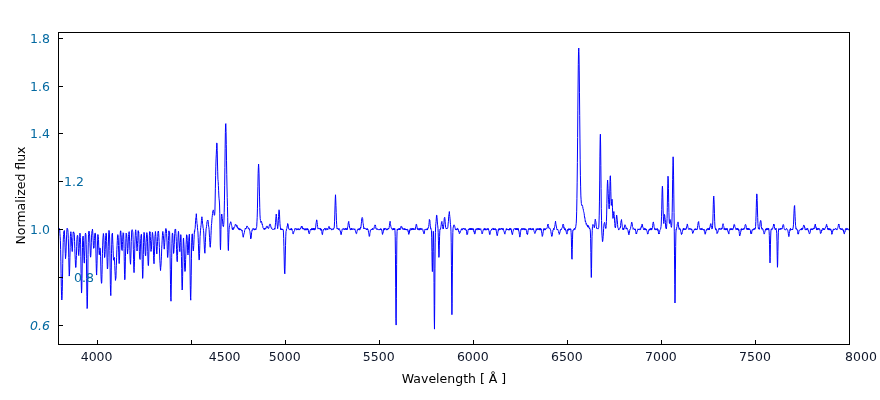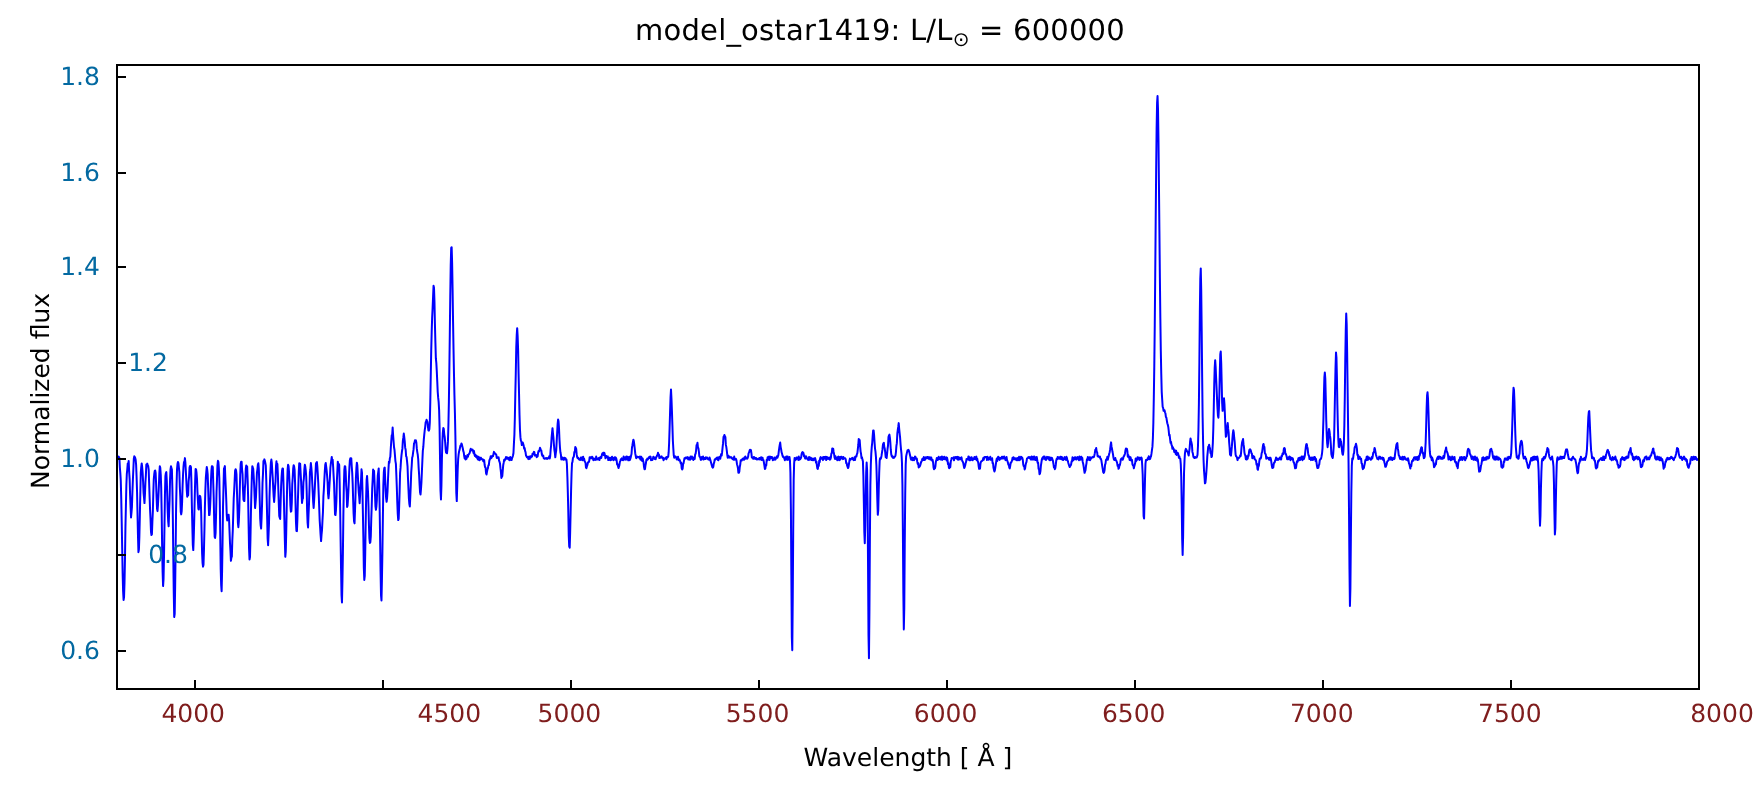--- a/index.html
+++ b/index.html
@@ -54,21 +54,21 @@
   }
   .tick-mark {
     position: absolute;
     background: #000000;
   }
   .xtick-mark { width: 1px; height: 4px; }
   .ytick-mark { width: 4px; height: 1px; }
   .xtick-label {
     position: absolute;
     font-size: 12.5px;
-    color: #7f1d1d;
+    color: #0f172a;
     text-align: center;
     transform: translateX(-50%);
     white-space: nowrap;
   }
   .ytick-label {
     position: absolute;
     font-size: 12.5px;
     color: #0369a1;
     text-align: right;
     transform: translateY(-50%);
@@ -93,23 +93,20 @@
     color: #000000;
     transform: rotate(-90deg);
     transform-origin: center center;
   }
 </style>
 </head>
 <body>
 
 <div id="figure">
 
-  <div id="chart-title">
-    <span>model_ostar1419: L/L</span><span class="sub">⊙</span><span> = 600000</span>
-  </div>
 
   <div id="plot-area">
     <svg id="spectrum-svg" viewBox="0 0 790 311" preserveAspectRatio="none">
       <polyline id="spectrum-path" fill="none" stroke="#0000ff" stroke-width="1" stroke-linejoin="round" stroke-linecap="round" points="0.00,195.55 0.23,195.30 0.46,195.49 0.70,196.10 0.93,200.73 1.16,203.56 1.39,207.32 1.63,216.60 1.86,228.23 2.09,240.78 2.32,253.57 2.56,262.72 2.79,267.00 3.02,265.58 3.25,258.44 3.49,246.50 3.72,230.36 3.95,220.14 4.18,209.70 4.41,203.89 4.65,201.54 4.88,198.72 5.11,199.29 5.34,197.46 5.58,202.97 5.81,206.42 6.04,214.21 6.27,220.12 6.51,225.70 6.74,223.36 6.97,220.40 7.20,213.09 7.44,207.00 7.67,201.77 7.90,196.49 8.13,195.17 8.36,195.48 8.60,195.94 8.83,196.92 9.06,199.42 9.29,205.25 9.53,213.02 9.76,224.40 9.99,234.91 10.22,243.07 10.46,241.69 10.69,235.08 10.92,224.81 11.15,214.33 11.39,203.45 11.62,200.59 11.85,198.72 12.08,200.50 12.31,203.24 12.55,207.89 12.78,213.40 13.01,215.85 13.24,218.56 13.48,214.06 13.71,208.20 13.94,204.58 14.17,199.25 14.41,199.87 14.64,198.81 14.87,199.65 15.10,200.04 15.34,201.82 15.57,208.62 15.80,215.30 16.03,221.77 16.26,226.39 16.50,232.90 16.73,234.50 16.96,234.09 17.19,227.82 17.43,222.58 17.66,213.54 17.89,206.50 18.12,204.12 18.36,202.51 18.59,202.28 18.82,203.45 19.05,208.78 19.29,215.69 19.52,221.45 19.75,222.57 19.98,219.53 20.21,215.15 20.45,209.72 20.68,203.53 20.91,200.10 21.14,200.87 21.38,204.45 21.61,211.19 21.84,223.66 22.07,240.60 22.31,252.97 22.54,260.04 22.77,256.56 23.00,245.37 23.24,230.14 23.47,214.47 23.70,205.06 23.93,203.55 24.16,203.03 24.40,207.37 24.63,214.90 24.86,222.91 25.09,227.66 25.33,230.14 25.56,223.29 25.79,217.14 26.02,206.96 26.26,201.67 26.49,200.14 26.72,200.95 26.95,201.77 27.19,211.25 27.42,225.67 27.65,245.34 27.88,263.37 28.11,275.55 28.35,273.87 28.58,259.96 28.81,242.74 29.04,221.55 29.28,209.68 29.51,201.65 29.74,198.99 29.97,198.04 30.21,198.46 30.44,200.82 30.67,203.07 30.90,210.23 31.14,215.09 31.37,222.89 31.60,224.19 31.83,222.73 32.06,217.86 32.30,209.75 32.53,204.12 32.76,200.28 32.99,198.05 33.23,198.04 33.46,196.06 33.69,198.27 33.92,202.51 34.16,207.40 34.39,212.35 34.62,215.37 34.85,214.34 35.09,214.59 35.32,207.55 35.55,205.27 35.78,200.80 36.01,200.03 36.25,200.05 36.48,200.62 36.71,208.01 36.94,220.09 37.18,230.46 37.41,239.46 37.64,242.06 37.87,235.88 38.11,227.16 38.34,216.97 38.57,207.88 38.80,201.47 39.04,201.71 39.27,203.49 39.50,206.58 39.73,212.92 39.96,217.51 40.20,221.53 40.43,221.76 40.66,217.81 40.89,214.86 41.13,215.24 41.36,217.12 41.59,223.36 41.82,233.90 42.06,243.86 42.29,248.56 42.52,250.32 42.75,249.35 42.99,241.58 43.22,231.85 43.45,220.65 43.68,212.15 43.91,205.96 44.15,202.87 44.38,200.51 44.61,201.89 44.84,204.18 45.08,211.15 45.31,218.50 45.54,224.55 45.77,224.40 46.01,221.32 46.24,216.34 46.47,207.56 46.70,202.59 46.94,200.11 47.17,200.08 47.40,200.60 47.63,208.61 47.86,215.94 48.10,228.09 48.33,235.40 48.56,236.00 48.79,233.58 49.03,224.43 49.26,213.22 49.49,206.94 49.72,199.74 49.96,197.39 50.19,197.93 50.42,201.03 50.65,206.02 50.89,217.52 51.12,234.20 51.35,251.48 51.58,259.42 51.81,262.61 52.05,252.24 52.28,237.89 52.51,220.35 52.74,211.15 52.98,201.29 53.21,200.93 53.44,200.05 53.67,206.00 53.91,211.31 54.14,217.28 54.37,224.50 54.60,227.22 54.84,226.49 55.07,224.95 55.30,224.35 55.53,226.78 55.76,232.42 56.00,238.56 56.23,242.53 56.46,247.42 56.69,245.81 56.93,245.27 57.16,237.26 57.39,232.21 57.62,224.34 57.86,216.26 58.09,212.28 58.32,207.35 58.55,202.26 58.79,201.62 59.02,202.11 59.25,204.24 59.48,212.57 59.71,219.91 59.95,228.48 60.18,230.58 60.41,227.69 60.64,221.99 60.88,212.35 61.11,204.11 61.34,199.03 61.57,197.85 61.81,197.88 62.04,201.88 62.27,204.07 62.50,211.88 62.74,216.80 62.97,217.38 63.20,217.50 63.43,211.21 63.66,208.49 63.90,201.32 64.13,199.73 64.36,200.07 64.59,200.34 64.83,206.84 65.06,215.51 65.29,228.82 65.52,241.29 65.76,246.74 65.99,245.57 66.22,236.86 66.45,223.82 66.69,213.90 66.92,205.29 67.15,200.11 67.38,200.73 67.61,201.42 67.85,205.20 68.08,209.73 68.31,215.43 68.54,221.04 68.78,218.40 69.01,215.38 69.24,208.98 69.47,203.38 69.71,201.65 69.94,199.30 70.17,198.64 70.40,201.25 70.64,208.10 70.87,217.47 71.10,226.33 71.33,229.73 71.56,231.25 71.80,225.71 72.03,219.04 72.26,208.47 72.49,204.05 72.73,197.55 72.96,197.53 73.19,196.68 73.42,197.37 73.66,198.53 73.89,199.70 74.12,206.64 74.35,216.29 74.59,226.33 74.82,236.37 75.05,239.63 75.28,234.34 75.51,228.35 75.75,215.80 75.98,208.18 76.21,202.83 76.44,198.27 76.68,196.80 76.91,198.50 77.14,202.60 77.37,206.01 77.61,211.10 77.84,215.32 78.07,218.00 78.30,214.73 78.54,210.29 78.77,207.63 79.00,200.04 79.23,197.61 79.46,200.03 79.70,198.98 79.93,204.15 80.16,211.54 80.39,218.65 80.63,225.02 80.86,225.86 81.09,226.47 81.32,218.05 81.56,210.16 81.79,205.48 82.02,202.36 82.25,201.24 82.49,201.34 82.72,207.91 82.95,216.89 83.18,226.49 83.41,236.79 83.65,245.40 83.88,242.85 84.11,233.52 84.34,221.55 84.58,209.28 84.81,201.71 85.04,199.37 85.27,200.07 85.51,202.90 85.74,207.93 85.97,213.43 86.20,219.83 86.44,222.83 86.67,222.57 86.90,218.34 87.13,209.28 87.36,205.83 87.60,201.17 87.83,199.61 88.06,200.22 88.29,201.77 88.53,208.14 88.76,218.68 88.99,228.27 89.22,232.49 89.46,232.58 89.69,227.03 89.92,218.04 90.15,210.88 90.39,202.81 90.62,198.62 90.85,199.66 91.08,198.88 91.31,203.39 91.55,207.64 91.78,213.93 92.01,218.44 92.24,216.52 92.48,216.19 92.71,208.22 92.94,206.28 93.17,201.84 93.41,199.38 93.64,200.29 93.87,202.18 94.10,205.14 94.34,212.32 94.57,222.55 94.80,228.48 95.03,230.75 95.26,224.52 95.50,218.92 95.73,211.93 95.96,203.23 96.19,201.63 96.43,198.51 96.66,200.66 96.89,203.49 97.12,208.31 97.36,213.17 97.59,218.08 97.82,220.94 98.05,217.46 98.29,213.35 98.52,208.42 98.75,203.71 98.98,198.73 99.21,198.33 99.45,198.02 99.68,200.48 99.91,204.28 100.14,208.68 100.38,214.48 100.61,220.91 100.84,227.20 101.07,230.70 101.31,234.65 101.54,237.55 101.77,234.32 102.00,232.07 102.24,227.21 102.47,223.17 102.70,215.24 102.93,211.84 103.16,207.16 103.40,202.69 103.63,199.32 103.86,198.46 104.09,200.34 104.33,202.25 104.56,205.01 104.79,208.00 105.02,213.88 105.26,216.15 105.49,213.75 105.72,209.79 105.95,205.88 106.19,200.76 106.42,198.85 106.65,197.15 106.88,195.48 107.11,197.88 107.35,196.86 107.58,200.58 107.81,204.95 108.04,209.07 108.28,216.51 108.51,224.20 108.74,224.53 108.97,222.15 109.21,217.12 109.44,207.48 109.67,202.59 109.90,197.83 110.14,199.43 110.37,198.91 110.60,199.45 110.83,208.44 111.06,220.31 111.30,236.77 111.53,251.59 111.76,264.56 111.99,268.21 112.23,257.13 112.46,243.02 112.69,224.23 112.92,210.43 113.16,202.08 113.39,200.09 113.62,200.18 113.85,202.83 114.09,209.80 114.32,212.91 114.55,220.46 114.78,219.78 115.01,216.22 115.25,211.57 115.48,205.95 115.71,200.66 115.94,197.06 116.18,196.10 116.41,196.33 116.64,196.14 116.87,200.25 117.11,203.51 117.34,208.68 117.57,216.77 117.80,223.68 118.04,227.76 118.27,228.69 118.50,222.43 118.73,215.45 118.96,205.93 119.20,201.09 119.43,198.34 119.66,199.60 119.89,204.20 120.13,209.02 120.36,213.02 120.59,215.31 120.82,218.65 121.06,214.24 121.29,209.53 121.52,207.14 121.75,201.65 121.99,203.32 122.22,212.08 122.45,223.57 122.68,235.44 122.91,250.87 123.15,257.00 123.38,254.95 123.61,243.69 123.84,228.90 124.08,215.43 124.31,206.89 124.54,204.97 124.77,208.80 125.01,213.06 125.24,219.97 125.47,229.69 125.70,236.18 125.94,238.49 126.17,238.12 126.40,235.11 126.63,226.60 126.86,220.08 127.10,211.24 127.33,206.88 127.56,201.75 127.79,202.56 128.03,202.44 128.26,207.54 128.49,214.11 128.72,220.21 128.96,221.90 129.19,220.47 129.42,217.25 129.65,210.00 129.89,204.86 130.12,203.10 130.35,201.20 130.58,208.85 130.81,220.12 131.05,235.96 131.28,252.62 131.51,264.66 131.74,267.19 131.98,256.28 132.21,242.69 132.44,225.83 132.67,209.80 132.91,203.23 133.14,201.00 133.37,200.84 133.60,206.99 133.84,212.34 134.07,216.09 134.30,217.93 134.53,216.18 134.76,212.67 135.00,206.73 135.23,201.69 135.46,197.84 135.69,198.45 135.93,196.15 136.16,195.41 136.39,191.21 136.62,187.83 136.86,184.61 137.09,184.56 137.32,180.72 137.55,184.53 137.79,187.63 138.02,190.61 138.25,191.96 138.48,194.71 138.71,197.56 138.95,198.94 139.18,204.66 139.41,210.71 139.64,218.13 139.88,223.97 140.11,227.05 140.34,226.42 140.57,220.44 140.81,212.59 141.04,203.60 141.27,200.94 141.50,197.29 141.74,194.67 141.97,192.76 142.20,191.33 142.43,187.45 142.66,185.84 142.90,183.77 143.13,185.57 143.36,187.67 143.59,190.83 143.83,191.88 144.06,195.13 144.29,195.51 144.52,197.53 144.76,200.02 144.99,206.08 145.22,211.18 145.45,216.20 145.69,219.09 145.92,220.25 146.15,215.25 146.38,209.68 146.61,203.22 146.85,199.94 147.08,195.89 147.31,195.15 147.54,193.33 147.78,191.70 148.01,188.76 148.24,188.32 148.47,187.17 148.71,187.53 148.94,187.20 149.17,188.26 149.40,191.21 149.64,193.05 149.87,194.35 150.10,196.50 150.33,200.96 150.56,204.47 150.80,209.36 151.03,213.17 151.26,214.28 151.49,211.60 151.73,207.91 151.96,202.47 152.19,197.24 152.42,192.29 152.66,190.48 152.89,186.94 153.12,184.46 153.35,182.24 153.59,180.53 153.82,178.12 154.05,177.78 154.28,176.90 154.51,177.60 154.75,178.03 154.98,180.43 155.21,182.19 155.44,182.30 155.68,181.64 155.91,178.27 156.14,168.02 156.37,155.23 156.61,142.40 156.84,133.16 157.07,125.92 157.30,121.17 157.54,115.34 157.77,109.92 158.00,110.83 158.23,117.64 158.46,129.03 158.70,138.24 158.93,146.22 159.16,148.43 159.39,152.54 159.63,157.77 159.86,162.98 160.09,165.82 160.32,167.96 160.56,172.01 160.79,180.81 161.02,196.93 161.25,212.23 161.49,216.69 161.72,209.64 161.95,196.57 162.18,188.02 162.41,183.39 162.65,181.03 162.88,181.41 163.11,184.02 163.34,185.43 163.58,188.05 163.81,191.52 164.04,193.33 164.27,193.44 164.51,193.63 164.74,191.32 164.97,187.70 165.20,179.73 165.44,167.84 165.67,152.18 165.90,134.37 166.13,115.34 166.36,99.58 166.60,90.90 166.83,90.60 167.06,98.44 167.29,111.37 167.53,127.81 167.76,141.65 167.99,153.98 168.22,164.65 168.46,173.53 168.69,184.73 168.92,199.31 169.15,213.51 169.39,217.56 169.62,209.76 169.85,201.82 170.08,196.58 170.31,194.18 170.55,192.65 170.78,191.97 171.01,190.75 171.24,189.74 171.48,189.87 171.71,188.73 171.94,189.24 172.17,190.21 172.41,191.26 172.64,192.55 172.87,193.21 173.10,195.00 173.34,196.26 173.57,194.97 173.80,196.71 174.03,195.79 174.26,196.44 174.50,195.26 174.73,194.56 174.96,195.39 175.19,194.37 175.43,194.04 175.66,193.87 175.89,193.29 176.12,192.17 176.36,191.38 176.59,191.93 176.82,191.76 177.05,192.28 177.29,191.83 177.52,192.39 177.75,193.56 177.98,192.46 178.21,194.08 178.45,195.04 178.68,194.38 178.91,195.35 179.14,195.59 179.38,194.91 179.61,196.01 179.84,196.50 180.07,196.80 180.31,195.42 180.54,196.58 180.77,197.11 181.00,195.92 181.24,196.70 181.47,195.86 181.70,196.62 181.93,196.57 182.16,196.70 182.40,196.68 182.63,197.57 182.86,197.78 183.09,197.06 183.33,199.54 183.56,200.60 183.79,200.79 184.02,203.59 184.26,204.26 184.49,202.90 184.72,201.74 184.95,201.20 185.19,199.64 185.42,199.51 185.65,197.45 185.88,196.68 186.11,196.34 186.35,195.10 186.58,196.09 186.81,195.82 187.04,194.99 187.28,195.17 187.51,195.09 187.74,194.01 187.97,192.93 188.21,193.82 188.44,193.58 188.67,193.88 188.90,194.05 189.14,194.37 189.37,195.95 189.60,195.99 189.83,195.71 190.06,195.69 190.30,195.67 190.53,197.37 190.76,197.83 190.99,198.71 191.23,201.08 191.46,202.91 191.69,205.99 191.92,205.45 192.16,204.98 192.39,202.07 192.62,199.47 192.85,198.32 193.09,196.87 193.32,197.30 193.55,196.56 193.78,196.41 194.01,195.47 194.25,196.40 194.48,195.75 194.71,195.70 194.94,195.88 195.18,196.62 195.41,196.01 195.64,197.03 195.87,197.09 196.11,195.47 196.34,196.27 196.57,196.54 196.80,197.01 197.04,195.96 197.27,195.53 197.50,194.72 197.73,193.51 197.96,188.83 198.20,184.31 198.43,175.86 198.66,164.04 198.89,153.79 199.13,140.71 199.36,134.49 199.59,131.08 199.82,134.99 200.06,142.01 200.29,153.98 200.52,163.88 200.75,174.42 200.99,181.92 201.22,185.59 201.45,187.46 201.68,187.71 201.91,189.54 202.15,188.57 202.38,188.28 202.61,189.02 202.84,189.78 203.08,191.27 203.31,190.97 203.54,192.41 203.77,193.09 204.01,194.79 204.24,195.11 204.47,195.64 204.70,195.72 204.94,195.40 205.17,196.56 205.40,195.41 205.63,196.19 205.86,196.51 206.10,195.14 206.33,195.83 206.56,195.53 206.79,194.99 207.03,195.29 207.26,193.89 207.49,194.12 207.72,193.46 207.96,192.92 208.19,193.14 208.42,194.80 208.65,194.56 208.89,194.46 209.12,194.63 209.35,195.60 209.58,195.29 209.81,195.19 210.05,193.41 210.28,192.50 210.51,192.78 210.74,192.14 210.98,190.91 211.21,191.34 211.44,192.20 211.67,192.26 211.91,194.06 212.14,194.84 212.37,195.06 212.60,194.75 212.84,195.99 213.07,196.25 213.30,196.40 213.53,196.31 213.76,196.19 214.00,195.98 214.23,196.38 214.46,196.17 214.69,196.43 214.93,196.00 215.16,196.09 215.39,196.12 215.62,195.13 215.86,196.28 216.09,195.11 216.32,191.99 216.55,189.78 216.79,185.98 217.02,183.39 217.25,181.09 217.48,183.65 217.71,185.83 217.95,189.08 218.18,191.89 218.41,193.25 218.64,195.65 218.88,193.69 219.11,192.22 219.34,187.67 219.57,183.58 219.81,179.04 220.04,176.79 220.27,177.63 220.50,181.10 220.74,186.80 220.97,190.64 221.20,193.12 221.43,194.19 221.66,196.71 221.90,195.75 222.13,195.86 222.36,195.73 222.59,196.90 222.83,196.24 223.06,196.74 223.29,195.89 223.52,196.76 223.76,196.14 223.99,196.51 224.22,196.83 224.45,199.09 224.69,205.48 224.92,213.37 225.15,223.07 225.38,235.04 225.61,240.20 225.85,240.86 226.08,233.11 226.31,222.95 226.54,212.31 226.78,203.78 227.01,198.56 227.24,197.99 227.47,196.01 227.71,195.69 227.94,195.22 228.17,192.96 228.40,193.03 228.64,190.50 228.87,190.91 229.10,191.41 229.33,194.07 229.56,195.48 229.80,196.11 230.03,195.81 230.26,196.21 230.49,196.72 230.73,196.69 230.96,197.02 231.19,196.88 231.42,195.78 231.66,196.86 231.89,196.36 232.12,195.69 232.35,197.08 232.59,195.42 232.82,196.88 233.05,196.38 233.28,197.48 233.51,197.93 233.75,198.38 233.98,200.73 234.21,201.07 234.44,200.20 234.68,199.62 234.91,198.46 235.14,198.02 235.37,198.07 235.61,197.41 235.84,195.58 236.07,195.57 236.30,195.62 236.54,196.10 236.77,196.17 237.00,195.34 237.23,195.58 237.46,196.19 237.70,197.07 237.93,197.05 238.16,196.30 238.39,196.55 238.63,196.40 238.86,196.95 239.09,195.30 239.32,196.77 239.56,196.81 239.79,196.51 240.02,196.17 240.25,196.07 240.49,196.83 240.72,197.03 240.95,195.79 241.18,195.52 241.41,195.53 241.65,195.94 241.88,194.74 242.11,193.81 242.34,194.04 242.58,193.39 242.81,194.56 243.04,193.34 243.27,193.68 243.51,194.84 243.74,196.12 243.97,195.73 244.20,194.96 244.44,195.55 244.67,195.69 244.90,195.22 245.13,197.03 245.36,196.99 245.60,196.96 245.83,195.83 246.06,196.02 246.29,197.11 246.53,197.05 246.76,195.74 246.99,195.34 247.22,196.65 247.46,196.82 247.69,197.12 247.92,195.82 248.15,196.75 248.39,195.60 248.62,196.84 248.85,195.77 249.08,196.11 249.31,197.08 249.55,199.20 249.78,199.02 250.01,200.18 250.24,201.03 250.48,200.34 250.71,199.47 250.94,197.91 251.17,197.41 251.41,196.59 251.64,196.67 251.87,196.17 252.10,197.03 252.34,196.21 252.57,197.12 252.80,195.26 253.03,196.72 253.26,196.23 253.50,196.77 253.73,195.62 253.96,196.87 254.19,195.23 254.43,196.46 254.66,195.35 254.89,196.66 255.12,197.12 255.36,195.71 255.59,195.34 255.82,197.06 256.05,196.68 256.29,196.00 256.52,194.88 256.75,194.03 256.98,190.87 257.21,189.61 257.45,188.08 257.68,186.83 257.91,187.51 258.14,189.31 258.38,191.49 258.61,193.60 258.84,194.81 259.07,196.09 259.31,195.63 259.54,195.30 259.77,195.58 260.00,195.61 260.24,195.50 260.47,195.61 260.70,195.91 260.93,195.24 261.16,196.70 261.40,196.90 261.63,195.38 261.86,196.30 262.09,197.48 262.33,196.21 262.56,197.31 262.79,198.28 263.02,200.56 263.26,201.62 263.49,201.60 263.72,199.84 263.95,198.66 264.19,196.90 264.42,197.16 264.65,196.27 264.88,196.77 265.11,196.40 265.35,195.96 265.58,195.46 265.81,196.02 266.04,195.29 266.28,195.34 266.51,197.10 266.74,196.93 266.97,196.99 267.21,197.00 267.44,196.31 267.67,195.36 267.90,195.61 268.14,195.82 268.37,196.53 268.60,195.73 268.83,196.61 269.06,195.57 269.30,195.35 269.53,194.67 269.76,194.73 269.99,193.35 270.23,194.26 270.46,194.25 270.69,196.02 270.92,195.87 271.16,195.89 271.39,195.82 271.62,195.20 271.85,195.28 272.09,195.80 272.32,196.17 272.55,195.91 272.78,197.11 273.01,196.57 273.25,196.23 273.48,196.27 273.71,196.00 273.94,195.77 274.18,196.60 274.41,195.46 274.64,195.82 274.87,195.64 275.11,195.29 275.34,193.10 275.57,188.24 275.80,181.12 276.04,172.99 276.27,165.73 276.50,161.77 276.73,166.32 276.96,172.35 277.20,179.68 277.43,187.24 277.66,191.28 277.89,194.70 278.13,195.87 278.36,195.07 278.59,195.37 278.82,195.30 279.06,195.68 279.29,196.56 279.52,196.81 279.75,196.08 279.99,195.36 280.22,196.70 280.45,197.15 280.68,196.74 280.91,197.18 281.15,197.89 281.38,198.77 281.61,198.33 281.84,201.05 282.08,201.76 282.31,201.28 282.54,199.03 282.77,198.69 283.01,197.30 283.24,196.09 283.47,196.06 283.70,195.79 283.94,196.26 284.17,195.95 284.40,195.97 284.63,195.54 284.86,195.93 285.10,196.72 285.33,195.81 285.56,196.05 285.79,196.62 286.03,196.89 286.26,195.22 286.49,195.67 286.72,196.37 286.96,195.23 287.19,196.10 287.42,196.23 287.65,196.98 287.89,195.70 288.12,196.48 288.35,196.48 288.58,194.18 288.81,193.87 289.05,192.18 289.28,189.60 289.51,189.49 289.74,188.41 289.98,190.77 290.21,191.14 290.44,192.76 290.67,195.02 290.91,195.48 291.14,195.77 291.37,196.94 291.60,196.91 291.84,195.56 292.07,195.64 292.30,196.36 292.53,195.25 292.76,196.75 293.00,196.18 293.23,195.98 293.46,196.39 293.69,196.51 293.93,195.59 294.16,195.84 294.39,196.18 294.62,195.80 294.86,196.35 295.09,196.69 295.32,196.39 295.55,196.80 295.79,195.78 296.02,196.50 296.25,197.29 296.48,198.16 296.71,199.00 296.95,199.83 297.18,200.63 297.41,200.80 297.64,200.48 297.88,198.82 298.11,198.19 298.34,196.78 298.57,196.97 298.81,196.33 299.04,196.55 299.27,195.88 299.50,196.40 299.74,195.74 299.97,196.98 300.20,197.11 300.43,195.63 300.66,195.86 300.90,195.37 301.13,196.41 301.36,195.10 301.59,194.04 301.83,194.77 302.06,193.11 302.29,190.83 302.52,188.70 302.76,185.44 302.99,185.14 303.22,184.46 303.45,185.21 303.69,185.57 303.92,189.34 304.15,190.44 304.38,192.22 304.61,194.24 304.85,195.85 305.08,194.68 305.31,195.22 305.54,195.72 305.78,195.34 306.01,195.81 306.24,195.70 306.47,195.57 306.71,195.61 306.94,196.25 307.17,196.28 307.40,196.66 307.64,196.08 307.87,196.86 308.10,195.27 308.33,196.81 308.56,196.30 308.80,196.76 309.03,196.46 309.26,197.32 309.49,199.09 309.73,199.91 309.96,200.99 310.19,203.37 310.42,203.38 310.66,202.85 310.89,200.48 311.12,199.29 311.35,197.15 311.59,197.37 311.82,197.32 312.05,196.62 312.28,196.83 312.51,196.22 312.75,196.71 312.98,196.91 313.21,195.81 313.44,196.49 313.68,195.23 313.91,195.81 314.14,196.05 314.37,196.29 314.61,196.37 314.84,196.00 315.07,195.28 315.30,193.61 315.54,193.27 315.77,192.36 316.00,191.86 316.23,192.39 316.46,192.03 316.70,193.59 316.93,195.76 317.16,195.80 317.39,195.86 317.63,196.40 317.86,195.54 318.09,195.54 318.32,195.86 318.56,196.50 318.79,196.04 319.02,195.98 319.25,196.24 319.49,196.79 319.72,196.61 319.95,196.50 320.18,196.63 320.41,196.58 320.65,195.97 320.88,196.76 321.11,196.63 321.34,195.79 321.58,195.60 321.81,196.95 322.04,196.63 322.27,195.83 322.51,197.10 322.74,197.05 322.97,198.33 323.20,199.81 323.44,201.47 323.67,201.27 323.90,199.44 324.13,199.70 324.36,196.86 324.60,197.20 324.83,195.62 325.06,196.42 325.29,195.33 325.53,196.89 325.76,196.98 325.99,195.25 326.22,195.60 326.46,196.06 326.69,195.49 326.92,195.54 327.15,195.71 327.39,197.09 327.62,196.35 327.85,196.87 328.08,196.74 328.31,195.73 328.55,196.86 328.78,196.72 329.01,195.72 329.24,195.85 329.48,195.10 329.71,195.87 329.94,195.16 330.17,194.57 330.41,192.61 330.64,190.88 330.87,189.52 331.10,188.29 331.34,190.55 331.57,191.65 331.80,193.22 332.03,193.85 332.26,194.83 332.50,195.52 332.73,195.30 332.96,195.66 333.19,196.28 333.43,197.10 333.66,196.35 333.89,195.65 334.12,195.24 334.36,196.14 334.59,196.93 334.82,195.29 335.05,196.92 335.29,195.80 335.52,196.69 335.75,195.52 335.98,197.27 336.21,203.29 336.45,221.64 336.68,254.66 336.91,285.65 337.14,292.07 337.38,265.24 337.61,231.58 337.84,207.15 338.07,198.65 338.31,195.96 338.54,197.08 338.77,196.27 339.00,196.76 339.24,195.77 339.47,195.75 339.70,196.27 339.93,195.80 340.16,197.01 340.40,195.26 340.63,196.85 340.86,196.02 341.09,196.64 341.33,196.14 341.56,195.83 341.79,194.07 342.02,193.34 342.26,193.00 342.49,193.29 342.72,193.50 342.95,195.04 343.19,194.71 343.42,195.85 343.65,196.30 343.88,195.44 344.11,195.20 344.35,196.04 344.58,196.32 344.81,196.72 345.04,196.98 345.28,196.10 345.51,195.49 345.74,196.88 345.97,195.74 346.21,195.88 346.44,195.89 346.67,197.03 346.90,196.27 347.14,196.55 347.37,197.08 347.60,196.31 347.83,197.07 348.06,196.42 348.30,196.14 348.53,196.01 348.76,196.77 348.99,198.31 349.23,197.85 349.46,199.81 349.69,201.27 349.92,201.45 350.16,199.52 350.39,199.93 350.62,197.28 350.85,198.09 351.09,196.03 351.32,195.53 351.55,196.18 351.78,196.40 352.01,196.37 352.25,195.82 352.48,197.07 352.71,195.50 352.94,195.56 353.18,196.39 353.41,195.54 353.64,196.22 353.87,195.38 354.11,197.01 354.34,195.46 354.57,195.60 354.80,195.68 355.04,196.49 355.27,196.18 355.50,195.97 355.73,195.72 355.96,196.86 356.20,196.56 356.43,195.89 356.66,193.77 356.89,193.73 357.13,191.23 357.36,191.38 357.59,191.36 357.82,192.96 358.06,194.15 358.29,195.77 358.52,196.50 358.75,195.17 358.99,195.87 359.22,195.93 359.45,196.71 359.68,197.10 359.91,195.58 360.15,195.32 360.38,195.47 360.61,197.07 360.84,197.04 361.08,195.48 361.31,196.59 361.54,195.38 361.77,195.37 362.01,195.90 362.24,196.09 362.47,196.59 362.70,195.49 362.94,196.26 363.17,196.07 363.40,196.14 363.63,196.14 363.86,196.70 364.10,198.53 364.33,198.48 364.56,199.74 364.79,200.41 365.03,201.02 365.26,200.44 365.49,198.90 365.72,197.39 365.96,196.32 366.19,196.96 366.42,196.66 366.65,196.43 366.89,196.25 367.12,195.89 367.35,196.55 367.58,196.28 367.81,197.08 368.05,196.72 368.28,195.61 368.51,197.04 368.74,195.28 368.98,195.35 369.21,195.30 369.44,194.06 369.67,193.62 369.91,191.54 370.14,189.48 370.37,186.47 370.60,187.08 370.84,187.06 371.07,190.29 371.30,192.80 371.53,193.90 371.76,196.06 372.00,195.67 372.23,196.83 372.46,197.59 372.69,204.81 372.93,218.58 373.16,233.06 373.39,238.60 373.62,229.86 373.86,214.64 374.09,203.16 374.32,198.27 374.55,201.99 374.79,218.30 375.02,249.46 375.25,284.69 375.48,296.11 375.71,272.64 375.95,235.89 376.18,209.87 376.41,199.47 376.64,193.82 376.88,190.46 377.11,188.40 377.34,185.04 377.57,182.23 377.81,182.20 378.04,184.42 378.27,188.04 378.50,191.18 378.74,192.81 378.97,195.42 379.20,199.74 379.43,207.75 379.66,216.86 379.90,224.39 380.13,222.06 380.36,212.17 380.59,203.56 380.83,197.43 381.06,196.14 381.29,196.44 381.52,196.04 381.76,194.85 381.99,193.27 382.22,191.84 382.45,189.50 382.69,188.69 382.92,188.40 383.15,190.54 383.38,191.28 383.61,193.24 383.85,195.54 384.08,195.36 384.31,196.03 384.54,193.90 384.78,191.37 385.01,189.76 385.24,185.55 385.47,184.81 385.71,184.28 385.94,185.80 386.17,188.32 386.40,191.86 386.64,194.27 386.87,195.15 387.10,195.49 387.33,195.13 387.56,196.03 387.80,195.58 388.03,195.88 388.26,195.48 388.49,195.29 388.73,194.78 388.96,193.18 389.19,190.09 389.42,188.58 389.66,183.85 389.89,181.95 390.12,180.45 390.35,178.56 390.59,181.46 390.82,183.65 391.05,185.83 391.28,189.10 391.51,191.67 391.75,193.97 391.98,198.20 392.21,209.21 392.44,232.41 392.68,263.89 392.91,281.69 393.14,270.74 393.37,239.22 393.61,214.01 393.84,199.52 394.07,195.20 394.30,194.06 394.54,193.06 394.77,192.14 395.00,192.18 395.23,191.87 395.46,192.46 395.70,193.20 395.93,194.22 396.16,195.21 396.39,196.44 396.63,196.91 396.86,196.01 397.09,195.78 397.32,197.06 397.56,196.81 397.79,195.99 398.02,197.10 398.25,196.74 398.49,195.24 398.72,195.43 398.95,196.22 399.18,196.12 399.41,196.37 399.65,197.95 399.88,199.03 400.11,198.56 400.34,200.71 400.58,200.25 400.81,200.31 401.04,199.91 401.27,199.15 401.51,198.18 401.74,197.77 401.97,197.16 402.20,196.35 402.44,196.59 402.67,197.04 402.90,195.52 403.13,196.98 403.36,196.89 403.60,196.77 403.83,195.69 404.06,195.76 404.29,196.05 404.53,195.46 404.76,196.01 404.99,195.51 405.22,196.38 405.46,196.34 405.69,195.75 405.92,195.60 406.15,196.81 406.39,195.72 406.62,195.76 406.85,196.58 407.08,197.35 407.31,196.98 407.55,198.24 407.78,200.72 408.01,201.67 408.24,200.58 408.48,201.14 408.71,200.11 408.94,197.84 409.17,197.20 409.41,196.01 409.64,196.64 409.87,196.97 410.10,196.28 410.34,195.34 410.57,196.57 410.80,196.24 411.03,195.88 411.26,196.74 411.50,195.53 411.73,196.71 411.96,195.23 412.19,196.94 412.43,195.61 412.66,196.46 412.89,196.49 413.12,195.37 413.36,196.59 413.59,196.46 413.82,195.80 414.05,195.68 414.29,197.20 414.52,195.81 414.75,196.95 414.98,199.03 415.21,198.58 415.45,200.86 415.68,201.08 415.91,200.33 416.14,200.52 416.38,197.80 416.61,196.97 416.84,195.98 417.07,196.16 417.31,196.17 417.54,196.19 417.77,195.69 418.00,197.13 418.24,195.61 418.47,196.00 418.70,195.60 418.93,195.53 419.16,196.22 419.40,195.51 419.63,196.52 419.86,195.44 420.09,196.88 420.33,195.67 420.56,196.66 420.79,195.86 421.02,196.76 421.26,196.43 421.49,195.99 421.72,195.66 421.95,196.76 422.19,197.58 422.42,197.89 422.65,198.63 422.88,199.87 423.11,200.99 423.35,200.49 423.58,199.77 423.81,198.57 424.04,197.98 424.28,196.50 424.51,196.49 424.74,196.58 424.97,196.71 425.21,195.24 425.44,195.33 425.67,197.07 425.90,195.96 426.14,197.10 426.37,197.05 426.60,195.58 426.83,195.73 427.06,196.97 427.30,197.10 427.53,196.64 427.76,196.11 427.99,196.55 428.23,195.52 428.46,196.31 428.69,196.61 428.92,195.82 429.16,195.32 429.39,197.01 429.62,196.40 429.85,197.68 430.09,198.03 430.32,199.99 430.55,201.39 430.78,200.82 431.01,201.35 431.25,198.75 431.48,197.88 431.71,197.59 431.94,197.56 432.18,197.23 432.41,197.18 432.64,195.98 432.87,196.89 433.11,195.64 433.34,195.47 433.57,195.60 433.80,195.54 434.04,195.50 434.27,195.46 434.50,196.99 434.73,195.33 434.96,196.02 435.20,196.90 435.43,195.99 435.66,196.37 435.89,196.59 436.13,195.37 436.36,196.90 436.59,196.79 436.82,196.56 437.06,196.09 437.29,198.58 437.52,198.56 437.75,200.94 437.99,201.93 438.22,202.76 438.45,202.08 438.68,200.67 438.91,199.22 439.15,197.52 439.38,196.29 439.61,197.49 439.84,196.51 440.08,195.38 440.31,196.50 440.54,195.73 440.77,196.97 441.01,196.39 441.24,196.06 441.47,196.38 441.70,195.86 441.94,195.42 442.17,196.24 442.40,195.35 442.63,195.76 442.86,196.19 443.10,195.23 443.33,196.23 443.56,196.20 443.79,197.07 444.03,196.35 444.26,195.46 444.49,196.91 444.72,197.52 444.96,198.30 445.19,199.38 445.42,199.31 445.65,200.83 445.89,201.17 446.12,199.93 446.35,198.25 446.58,198.32 446.81,197.76 447.05,197.21 447.28,195.82 447.51,196.80 447.74,195.59 447.98,196.15 448.21,196.53 448.44,196.12 448.67,196.80 448.91,196.33 449.14,196.48 449.37,197.11 449.60,196.03 449.84,197.07 450.07,197.02 450.30,197.07 450.53,195.41 450.76,197.06 451.00,196.10 451.23,196.72 451.46,195.41 451.69,196.12 451.93,195.64 452.16,195.94 452.39,196.87 452.62,199.26 452.86,200.14 453.09,199.91 453.32,201.72 453.55,201.17 453.79,199.55 454.02,198.53 454.25,197.92 454.48,196.31 454.71,196.03 454.95,196.06 455.18,195.58 455.41,195.72 455.64,195.93 455.88,195.58 456.11,196.08 456.34,196.72 456.57,195.82 456.81,195.21 457.04,196.80 457.27,195.82 457.50,196.74 457.74,195.39 457.97,196.69 458.20,195.28 458.43,195.58 458.66,197.01 458.90,196.49 459.13,197.13 459.36,195.51 459.59,196.87 459.83,198.39 460.06,198.38 460.29,201.45 460.52,201.54 460.76,204.11 460.99,203.74 461.22,202.55 461.45,199.80 461.69,198.31 461.92,196.72 462.15,196.00 462.38,196.61 462.61,195.43 462.85,195.26 463.08,195.51 463.31,195.23 463.54,196.61 463.78,196.61 464.01,196.96 464.24,195.87 464.47,195.46 464.71,196.28 464.94,196.10 465.17,195.56 465.40,196.42 465.64,196.95 465.87,195.58 466.10,197.12 466.33,196.75 466.56,196.83 466.80,195.88 467.03,196.04 467.26,196.99 467.49,197.50 467.73,198.99 467.96,200.69 468.19,199.93 468.42,201.58 468.66,201.09 468.89,199.47 469.12,197.28 469.35,196.39 469.59,196.63 469.82,195.48 470.05,196.35 470.28,196.00 470.51,195.63 470.75,196.41 470.98,196.44 471.21,195.36 471.44,195.38 471.68,196.61 471.91,195.54 472.14,195.99 472.37,196.88 472.61,196.99 472.84,196.78 473.07,196.11 473.30,195.53 473.54,196.52 473.77,196.35 474.00,196.94 474.23,195.39 474.46,195.92 474.70,197.21 474.93,197.44 475.16,198.53 475.39,199.24 475.63,199.96 475.86,200.52 476.09,199.97 476.32,199.79 476.56,199.22 476.79,197.64 477.02,197.65 477.25,195.67 477.49,197.21 477.72,197.11 477.95,196.04 478.18,196.01 478.41,195.61 478.65,196.63 478.88,195.79 479.11,196.39 479.34,196.75 479.58,195.71 479.81,195.53 480.04,196.29 480.27,196.07 480.51,197.09 480.74,195.23 480.97,196.74 481.20,196.90 481.44,196.00 481.67,195.35 481.90,196.72 482.13,195.96 482.36,197.96 482.60,198.86 482.83,200.30 483.06,201.93 483.29,203.42 483.53,202.75 483.76,202.09 483.99,200.02 484.22,198.78 484.46,196.63 484.69,197.08 484.92,195.49 485.15,196.66 485.39,196.28 485.62,197.04 485.85,195.65 486.08,197.10 486.31,195.70 486.55,196.26 486.78,195.97 487.01,195.75 487.24,195.64 487.48,195.40 487.71,195.60 487.94,195.53 488.17,194.75 488.41,193.57 488.64,191.89 488.87,191.86 489.10,191.02 489.34,192.78 489.57,193.11 489.80,195.13 490.03,194.86 490.26,195.40 490.50,195.32 490.73,195.51 490.96,195.27 491.19,196.39 491.43,196.37 491.66,197.10 491.89,198.55 492.12,200.04 492.36,201.46 492.59,203.02 492.82,203.44 493.05,203.13 493.29,202.03 493.52,199.35 493.75,198.86 493.98,197.00 494.21,196.62 494.45,196.57 494.68,195.35 494.91,196.90 495.14,195.77 495.38,194.87 495.61,193.83 495.84,193.11 496.07,191.57 496.31,189.64 496.54,188.19 496.77,190.32 497.00,191.38 497.24,192.90 497.47,193.95 497.70,195.63 497.93,196.63 498.16,196.98 498.40,196.71 498.63,196.02 498.86,197.11 499.09,197.24 499.33,197.73 499.56,198.45 499.79,199.88 500.02,199.47 500.26,201.41 500.49,201.02 500.72,199.75 500.95,199.54 501.19,198.22 501.42,196.62 501.65,196.57 501.88,196.12 502.11,196.60 502.35,196.85 502.58,196.28 502.81,195.24 503.04,194.99 503.28,194.51 503.51,193.71 503.74,192.08 503.97,191.29 504.21,191.78 504.44,191.42 504.67,192.44 504.90,195.32 505.14,194.48 505.37,195.25 505.60,195.92 505.83,197.05 506.06,195.55 506.30,195.67 506.53,197.22 506.76,197.09 506.99,196.91 507.23,199.22 507.46,199.73 507.69,199.81 507.92,201.14 508.16,200.06 508.39,199.19 508.62,198.39 508.85,196.24 509.09,197.49 509.32,196.28 509.55,196.85 509.78,195.58 510.01,195.75 510.25,196.35 510.48,195.84 510.71,197.04 510.94,195.92 511.18,196.27 511.41,196.55 511.64,195.71 511.87,196.13 512.11,199.62 512.34,204.15 512.57,214.69 512.80,225.02 513.04,226.26 513.27,216.50 513.50,206.77 513.73,198.97 513.96,197.00 514.20,197.10 514.43,197.07 514.66,196.96 514.89,196.06 515.13,196.53 515.36,195.15 515.59,195.61 515.82,196.58 516.06,196.44 516.29,195.58 516.52,195.13 516.75,193.73 516.99,191.97 517.22,190.33 517.45,185.99 517.68,178.22 517.91,165.73 518.15,149.82 518.38,129.62 518.61,104.55 518.84,77.89 519.08,51.99 519.31,31.49 519.54,18.57 519.77,15.05 520.01,21.81 520.24,37.05 520.47,59.22 520.70,82.30 520.94,105.94 521.17,126.16 521.40,142.23 521.63,153.89 521.86,162.92 522.10,166.76 522.33,170.40 522.56,170.93 522.79,172.38 523.03,172.38 523.26,172.14 523.49,173.15 523.72,173.68 523.96,175.59 524.19,175.83 524.42,177.31 524.65,178.63 524.89,179.33 525.12,180.36 525.35,182.25 525.58,184.75 525.81,184.45 526.05,186.52 526.28,188.38 526.51,187.92 526.74,189.39 526.98,189.89 527.21,191.40 527.44,190.62 527.67,191.29 527.91,191.69 528.14,193.02 528.37,193.01 528.60,192.20 528.84,193.98 529.07,192.39 529.30,194.48 529.53,193.70 529.76,193.36 530.00,193.59 530.23,194.51 530.46,195.93 530.69,195.25 530.93,196.30 531.16,196.36 531.39,199.03 531.62,205.42 531.86,219.42 532.09,236.61 532.32,244.47 532.55,235.39 532.79,216.90 533.02,203.29 533.25,197.41 533.48,193.65 533.71,192.13 533.95,191.42 534.18,191.89 534.41,192.48 534.64,192.74 534.88,193.01 535.11,193.94 535.34,194.76 535.57,192.98 535.81,191.18 536.04,187.99 536.27,186.21 536.50,187.37 536.74,188.32 536.97,189.51 537.20,192.97 537.43,193.70 537.66,195.16 537.90,195.76 538.13,195.46 538.36,195.99 538.59,195.90 538.83,195.52 539.06,195.56 539.29,195.77 539.52,195.18 539.76,194.35 539.99,190.00 540.22,182.11 540.45,168.91 540.69,147.96 540.92,123.13 541.15,106.45 541.38,101.19 541.61,111.98 541.85,132.56 542.08,155.52 542.31,175.34 542.54,187.58 542.78,196.98 543.01,202.23 543.24,205.21 543.47,208.68 543.71,208.33 543.94,206.14 544.17,203.25 544.40,199.85 544.64,195.30 544.87,192.97 545.10,190.40 545.33,190.26 545.56,189.41 545.80,190.50 546.03,191.41 546.26,193.51 546.49,193.74 546.73,195.52 546.96,195.23 547.19,192.30 547.42,188.50 547.66,181.06 547.89,170.71 548.12,158.98 548.35,150.94 548.59,147.07 548.82,150.43 549.05,155.80 549.28,160.73 549.51,166.19 549.75,171.24 549.98,174.93 550.21,175.91 550.44,171.57 550.68,164.12 550.91,152.92 551.14,144.26 551.37,142.75 551.61,148.66 551.84,158.27 552.07,168.36 552.30,172.41 552.54,170.25 552.77,168.81 553.00,166.17 553.23,168.99 553.46,174.21 553.70,180.87 553.93,185.42 554.16,185.03 554.39,182.67 554.63,180.20 554.86,178.52 555.09,181.44 555.32,183.29 555.56,187.90 555.79,190.57 556.02,194.40 556.25,194.34 556.49,194.80 556.72,192.50 556.95,190.09 557.18,186.60 557.41,183.93 557.65,182.13 557.88,183.28 558.11,185.98 558.34,187.88 558.58,191.44 558.81,194.38 559.04,195.17 559.27,195.27 559.51,195.82 559.74,197.07 559.97,196.21 560.20,196.12 560.44,195.78 560.67,195.82 560.90,195.27 561.13,194.64 561.36,194.95 561.60,192.64 561.83,189.79 562.06,188.05 562.29,187.48 562.53,186.54 562.76,189.07 562.99,190.59 563.22,193.30 563.46,194.41 563.69,194.81 563.92,196.59 564.15,195.14 564.39,196.78 564.62,195.46 564.85,196.36 565.08,194.67 565.31,194.81 565.55,192.68 565.78,191.80 566.01,191.65 566.24,191.85 566.48,192.55 566.71,193.64 566.94,193.81 567.17,196.12 567.41,194.92 567.64,195.14 567.87,195.87 568.10,195.32 568.34,196.65 568.57,196.76 568.80,196.95 569.03,197.42 569.26,199.27 569.50,198.89 569.73,201.46 569.96,201.89 570.19,200.23 570.43,199.90 570.66,197.55 570.89,196.36 571.12,196.12 571.36,196.28 571.59,195.44 571.82,193.55 572.05,193.03 572.29,191.38 572.52,189.58 572.75,188.99 572.98,189.90 573.21,190.51 573.45,193.61 573.68,193.89 573.91,194.38 574.14,196.33 574.38,196.04 574.61,195.66 574.84,196.08 575.07,196.19 575.31,196.15 575.54,196.81 575.77,195.88 576.00,196.91 576.24,195.89 576.47,196.66 576.70,198.34 576.93,199.87 577.16,200.96 577.40,200.05 577.63,200.83 577.86,199.07 578.09,198.29 578.33,198.28 578.56,197.29 578.79,196.94 579.02,195.80 579.26,196.68 579.49,196.99 579.72,196.30 579.95,196.92 580.19,196.93 580.42,196.34 580.65,196.29 580.88,195.73 581.11,196.32 581.35,196.70 581.58,196.71 581.81,194.88 582.04,195.06 582.28,193.74 582.51,194.13 582.74,192.82 582.97,191.24 583.21,190.99 583.44,191.46 583.67,193.92 583.90,193.88 584.14,194.64 584.37,195.54 584.60,196.68 584.83,196.34 585.06,196.64 585.30,195.59 585.53,196.43 585.76,195.27 585.99,195.40 586.23,197.08 586.46,195.72 586.69,196.11 586.92,196.66 587.16,196.07 587.39,196.16 587.62,197.35 587.85,198.24 588.09,198.51 588.32,199.74 588.55,201.13 588.78,200.59 589.01,200.93 589.25,199.11 589.48,197.62 589.71,198.00 589.94,197.50 590.18,196.19 590.41,196.83 590.64,195.89 590.87,197.10 591.11,196.98 591.34,195.71 591.57,196.55 591.80,195.26 592.04,195.40 592.27,197.08 592.50,195.23 592.73,196.12 592.96,196.43 593.20,195.74 593.43,194.76 593.66,192.62 593.89,190.76 594.13,189.19 594.36,189.02 594.59,190.35 594.82,191.13 595.06,193.60 595.29,194.63 595.52,195.02 595.75,196.55 595.99,195.70 596.22,196.07 596.45,197.07 596.68,196.41 596.91,195.71 597.15,195.85 597.38,196.98 597.61,196.74 597.84,196.58 598.08,195.47 598.31,195.48 598.54,195.77 598.77,197.48 599.01,196.54 599.24,198.06 599.47,199.93 599.70,201.04 599.94,199.96 600.17,200.93 600.40,199.65 600.63,199.24 600.86,197.16 601.10,196.77 601.33,196.54 601.56,196.19 601.79,195.08 602.03,193.63 602.26,191.06 602.49,183.79 602.72,176.31 602.96,164.20 603.19,155.66 603.42,153.23 603.65,156.27 603.89,166.02 604.12,177.10 604.35,183.86 604.58,188.59 604.81,190.57 605.05,188.15 605.28,183.70 605.51,181.45 605.74,182.59 605.98,184.74 606.21,186.35 606.44,189.63 606.67,193.99 606.91,195.06 607.14,195.57 607.37,195.98 607.60,193.93 607.84,190.40 608.07,185.60 608.30,174.37 608.53,161.95 608.76,150.86 609.00,143.22 609.23,145.75 609.46,155.63 609.69,169.36 609.93,179.72 610.16,187.02 610.39,190.37 610.62,190.56 610.86,188.41 611.09,186.49 611.32,187.27 611.55,187.96 611.79,190.01 612.02,192.56 612.25,194.10 612.48,194.37 612.71,192.48 612.95,188.10 613.18,179.56 613.41,165.12 613.64,146.58 613.88,132.22 614.11,123.81 614.34,129.06 614.57,142.89 614.81,161.92 615.04,179.60 615.27,198.14 615.50,222.19 615.74,251.52 615.97,270.00 616.20,261.15 616.43,236.20 616.66,213.45 616.90,199.94 617.13,196.22 617.36,196.76 617.59,195.97 617.83,193.98 618.06,193.55 618.29,190.93 618.52,190.36 618.76,189.79 618.99,188.92 619.22,189.85 619.45,191.35 619.69,194.51 619.92,194.32 620.15,196.51 620.38,196.23 620.61,195.31 620.85,195.32 621.08,196.49 621.31,196.23 621.54,196.32 621.78,198.67 622.01,198.88 622.24,200.82 622.47,201.56 622.71,200.52 622.94,200.98 623.17,199.72 623.40,198.80 623.64,197.23 623.87,196.76 624.10,197.11 624.33,195.42 624.56,197.04 624.80,195.22 625.03,196.92 625.26,196.54 625.49,195.76 625.73,196.42 625.96,196.29 626.19,196.36 626.42,196.91 626.66,196.27 626.89,195.51 627.12,196.26 627.35,195.19 627.59,193.44 627.82,193.32 628.05,192.35 628.28,190.95 628.51,191.70 628.75,193.06 628.98,194.39 629.21,195.12 629.44,195.74 629.68,196.41 629.91,196.47 630.14,196.71 630.37,196.36 630.61,195.31 630.84,195.77 631.07,195.41 631.30,196.37 631.54,195.84 631.77,196.05 632.00,196.41 632.23,195.79 632.46,196.91 632.70,196.04 632.93,196.75 633.16,198.05 633.39,198.84 633.63,200.36 633.86,200.41 634.09,199.93 634.32,199.07 634.56,197.92 634.79,197.54 635.02,197.45 635.25,196.90 635.49,196.02 635.72,196.71 635.95,196.72 636.18,195.60 636.41,196.72 636.65,196.42 636.88,195.81 637.11,197.04 637.34,196.41 637.58,196.49 637.81,196.03 638.04,196.59 638.27,196.33 638.51,194.17 638.74,192.49 638.97,190.89 639.20,189.39 639.44,188.91 639.67,188.53 639.90,191.20 640.13,192.46 640.36,194.62 640.60,194.88 640.83,195.70 641.06,196.47 641.29,195.68 641.53,196.09 641.76,196.55 641.99,196.70 642.22,195.32 642.46,196.65 642.69,196.75 642.92,195.59 643.15,195.40 643.39,195.62 643.62,196.56 643.85,196.13 644.08,196.86 644.31,196.84 644.55,196.73 644.78,197.20 645.01,196.12 645.24,196.99 645.48,198.73 645.71,199.13 645.94,200.23 646.17,201.26 646.41,199.61 646.64,200.05 646.87,198.20 647.10,197.39 647.34,197.53 647.57,196.61 647.80,197.18 648.03,195.72 648.26,195.82 648.50,195.52 648.73,195.67 648.96,196.83 649.19,195.61 649.43,196.44 649.66,195.43 649.89,197.04 650.12,195.90 650.36,196.77 650.59,194.69 650.82,194.94 651.05,193.88 651.29,192.07 651.52,191.22 651.75,190.58 651.98,190.83 652.21,193.50 652.45,193.26 652.68,194.56 652.91,196.06 653.14,195.92 653.38,195.33 653.61,192.26 653.84,188.06 654.07,180.48 654.31,171.22 654.54,164.70 654.77,163.11 655.00,166.33 655.24,173.00 655.47,180.76 655.70,188.73 655.93,192.97 656.16,195.02 656.40,195.65 656.63,195.19 656.86,197.11 657.09,195.86 657.33,196.66 657.56,197.64 657.79,198.41 658.02,200.63 658.26,200.23 658.49,199.90 658.72,199.02 658.95,199.18 659.19,197.09 659.42,196.70 659.65,196.01 659.88,195.58 660.11,195.28 660.35,196.51 660.58,195.39 660.81,195.25 661.04,195.69 661.28,195.49 661.51,196.44 661.74,196.24 661.97,195.97 662.21,196.39 662.44,196.34 662.67,195.04 662.90,196.03 663.14,195.45 663.37,193.67 663.60,192.42 663.83,191.93 664.06,190.70 664.30,192.55 664.53,192.92 664.76,193.54 664.99,194.50 665.23,196.71 665.46,195.67 665.69,196.19 665.92,195.30 666.16,196.74 666.39,197.09 666.62,195.97 666.85,196.86 667.09,195.25 667.32,195.57 667.55,196.59 667.78,195.89 668.01,196.60 668.25,195.46 668.48,197.70 668.71,198.20 668.94,197.87 669.18,198.78 669.41,200.05 669.64,200.14 669.87,201.09 670.11,198.53 670.34,197.67 670.57,196.87 670.80,197.12 671.04,195.65 671.27,196.22 671.50,196.82 671.73,195.47 671.96,195.77 672.20,197.03 672.43,195.90 672.66,195.65 672.89,196.27 673.13,195.52 673.36,196.69 673.59,197.05 673.82,196.26 674.06,196.28 674.29,195.17 674.52,195.02 674.75,192.59 674.99,191.56 675.22,191.41 675.45,192.21 675.68,191.97 675.91,193.88 676.15,194.22 676.38,194.75 676.61,195.50 676.84,196.49 677.08,196.31 677.31,195.30 677.54,195.53 677.77,196.92 678.01,196.32 678.24,196.32 678.47,195.25 678.70,196.95 678.94,196.38 679.17,196.15 679.40,195.72 679.63,197.46 679.86,196.60 680.10,198.32 680.33,200.56 680.56,202.86 680.79,202.51 681.03,202.63 681.26,201.57 681.49,199.77 681.72,199.10 681.96,197.56 682.19,195.86 682.42,197.26 682.65,195.62 682.89,196.27 683.12,196.94 683.35,196.16 683.58,196.84 683.81,195.82 684.05,196.01 684.28,196.73 684.51,195.42 684.74,195.57 684.98,195.90 685.21,196.21 685.44,196.06 685.67,195.28 685.91,193.41 686.14,191.76 686.37,191.60 686.60,191.38 686.84,192.17 687.07,192.68 687.30,194.32 687.53,195.77 687.76,196.24 688.00,195.25 688.23,196.75 688.46,195.20 688.69,196.11 688.93,196.81 689.16,196.28 689.39,195.28 689.62,196.61 689.86,195.75 690.09,196.90 690.32,195.70 690.55,196.32 690.79,196.48 691.02,196.40 691.25,196.83 691.48,197.59 691.71,200.43 691.95,200.39 692.18,200.90 692.41,199.67 692.64,200.41 692.88,197.80 693.11,198.01 693.34,196.54 693.57,196.14 693.81,196.57 694.04,196.84 694.27,196.76 694.50,196.85 694.74,195.69 694.97,196.94 695.20,195.95 695.43,195.43 695.66,196.05 695.90,195.52 696.13,196.19 696.36,195.30 696.59,193.64 696.83,188.53 697.06,182.16 697.29,174.32 697.52,165.48 697.76,160.89 697.99,161.94 698.22,167.56 698.45,177.01 698.69,184.58 698.92,190.51 699.15,193.35 699.38,195.72 699.61,195.20 699.85,195.39 700.08,196.37 700.31,196.34 700.54,194.60 700.78,193.78 701.01,190.04 701.24,188.88 701.47,187.71 701.71,187.37 701.94,187.99 702.17,189.93 702.40,193.63 702.64,195.14 702.87,196.23 703.10,195.52 703.33,195.45 703.56,195.37 703.80,196.56 704.03,196.29 704.26,197.83 704.49,198.32 704.73,199.38 704.96,200.61 705.19,201.10 705.42,200.77 705.66,199.64 705.89,199.11 706.12,197.61 706.35,197.19 706.59,195.96 706.82,197.25 707.05,196.70 707.28,195.59 707.51,197.06 707.75,195.53 707.98,195.33 708.21,196.81 708.44,195.41 708.68,195.45 708.91,195.53 709.14,196.85 709.37,196.51 709.61,195.25 709.84,196.15 710.07,198.18 710.30,202.31 710.54,211.78 710.77,223.14 711.00,229.91 711.23,224.68 711.46,211.26 711.70,203.00 711.93,197.76 712.16,196.40 712.39,196.72 712.63,197.08 712.86,195.71 713.09,195.38 713.32,196.28 713.56,195.76 713.79,195.22 714.02,194.13 714.25,193.25 714.49,192.21 714.72,191.03 714.95,192.52 715.18,191.65 715.41,193.73 715.65,195.25 715.88,195.92 716.11,195.85 716.34,196.81 716.58,195.83 716.81,196.34 717.04,195.26 717.27,196.69 717.51,197.95 717.74,200.24 717.97,208.30 718.20,222.82 718.44,234.27 718.67,231.25 718.90,218.58 719.13,207.30 719.36,199.20 719.60,196.23 719.83,195.58 720.06,196.94 720.29,196.53 720.53,196.27 720.76,196.55 720.99,196.25 721.22,195.30 721.46,196.37 721.69,196.34 721.92,195.34 722.15,196.25 722.39,195.57 722.62,195.49 722.85,195.98 723.08,196.05 723.31,194.84 723.55,194.09 723.78,192.77 724.01,191.82 724.24,192.08 724.48,191.64 724.71,192.47 724.94,194.41 725.17,195.26 725.41,196.51 725.64,196.41 725.87,196.65 726.10,196.62 726.34,196.72 726.57,197.03 726.80,197.09 727.03,196.03 727.26,195.90 727.50,195.38 727.73,196.05 727.96,196.30 728.19,196.31 728.43,196.65 728.66,196.81 728.89,197.85 729.12,198.98 729.36,200.82 729.59,202.68 729.82,203.64 730.05,203.23 730.29,200.28 730.52,198.53 730.75,198.45 730.98,196.56 731.21,197.38 731.45,195.35 731.68,196.13 731.91,196.79 732.14,196.82 732.38,196.50 732.61,196.96 732.84,196.35 733.07,196.27 733.31,195.90 733.54,197.01 733.77,196.10 734.00,195.30 734.24,193.99 734.47,191.78 734.70,186.99 734.93,180.88 735.16,175.73 735.40,172.99 735.63,172.53 735.86,177.67 736.09,183.19 736.33,188.29 736.56,192.33 736.79,193.81 737.02,196.10 737.26,195.44 737.49,196.15 737.72,196.27 737.95,195.99 738.19,197.30 738.42,197.22 738.65,198.71 738.88,200.83 739.11,201.19 739.35,200.02 739.58,200.79 739.81,199.05 740.04,197.51 740.28,197.75 740.51,197.13 740.74,196.87 740.97,196.61 741.21,196.67 741.44,196.12 741.67,195.98 741.90,197.03 742.14,196.95 742.37,196.96 742.60,195.27 742.83,196.26 743.06,197.00 743.30,195.38 743.53,195.52 743.76,196.01 743.99,194.45 744.23,193.81 744.46,193.07 744.69,192.15 744.92,191.95 745.16,192.81 745.39,192.95 745.62,194.83 745.85,194.51 746.09,196.49 746.32,196.05 746.55,196.35 746.78,197.10 747.01,196.87 747.25,195.53 747.48,196.67 747.71,196.83 747.94,196.05 748.18,196.59 748.41,196.20 748.64,195.25 748.87,196.11 749.11,197.30 749.34,197.03 749.57,197.76 749.80,199.29 750.04,199.39 750.27,200.85 750.50,200.74 750.73,200.23 750.96,200.34 751.20,199.22 751.43,196.52 751.66,196.96 751.89,196.05 752.13,195.54 752.36,196.48 752.59,196.29 752.82,196.82 753.06,195.86 753.29,197.06 753.52,196.36 753.75,196.13 753.99,195.50 754.22,196.29 754.45,195.31 754.68,195.88 754.91,195.10 755.15,195.81 755.38,193.72 755.61,192.82 755.84,192.72 756.08,191.87 756.31,191.04 756.54,193.36 756.77,194.41 757.01,193.76 757.24,194.94 757.47,196.57 757.70,195.54 757.94,197.07 758.17,195.77 758.40,196.65 758.63,195.56 758.86,195.42 759.10,196.24 759.33,195.29 759.56,195.77 759.79,195.79 760.03,196.69 760.26,195.53 760.49,195.79 760.72,196.41 760.96,196.89 761.19,198.30 761.42,200.49 761.65,200.58 761.89,200.31 762.12,200.06 762.35,198.86 762.58,197.10 762.81,197.82 763.05,197.47 763.28,196.02 763.51,195.72 763.74,195.37 763.98,195.89 764.21,195.24 764.44,196.78 764.67,196.12 764.91,196.32 765.14,196.62 765.37,195.79 765.60,196.67 765.84,196.00 766.07,195.45 766.30,194.71 766.53,194.88 766.76,193.87 767.00,193.22 767.23,192.50 767.46,191.43 767.69,191.25 767.93,193.70 768.16,193.20 768.39,194.50 768.62,196.20 768.86,196.06 769.09,196.79 769.32,196.72 769.55,195.30 769.79,196.63 770.02,196.56 770.25,195.68 770.48,195.46 770.71,197.08 770.95,196.35 771.18,197.02 771.41,195.80 771.64,197.19 771.88,196.78 772.11,196.59 772.34,197.62 772.57,199.15 772.81,201.33 773.04,200.46 773.27,200.69 773.50,199.49 773.74,197.78 773.97,197.92 774.20,196.57 774.43,196.84 774.66,195.91 774.90,196.02 775.13,196.69 775.36,196.17 775.59,195.98 775.83,196.64 776.06,196.27 776.29,196.04 776.52,195.40 776.76,195.99 776.99,195.70 777.22,195.86 777.45,196.58 777.69,196.34 777.92,197.05 778.15,196.18 778.38,195.82 778.61,195.53 778.85,194.58 779.08,193.71 779.31,192.49 779.54,190.99 779.78,192.06 780.01,191.36 780.24,192.79 780.47,194.40 780.71,195.14 780.94,195.92 781.17,195.76 781.40,196.07 781.64,195.33 781.87,196.30 782.10,196.97 782.33,196.14 782.56,196.48 782.80,195.72 783.03,195.27 783.26,195.78 783.49,196.72 783.73,196.81 783.96,196.45 784.19,197.60 784.42,196.96 784.66,199.41 784.89,199.94 785.12,200.75 785.35,200.89 785.59,199.94 785.82,198.70 786.05,198.94 786.28,196.52 786.51,196.79 786.75,195.47 786.98,196.32 787.21,196.95 787.44,196.92 787.68,195.33 787.91,195.38 788.14,196.23 788.37,196.58 788.61,195.54 788.84,195.50 789.07,195.96 789.30,196.75 789.54,196.96 789.77,196.88 790.00,196.49"></polyline>
     </svg>
   </div>
 
   <div id="x-axis-ticks">
       <div class="tick-mark xtick-mark" style="left: 96.619px; top: 340px;"></div>
       <div class="xtick-label" style="left: 96.619px; top: 349px;">4000</div>
@@ -125,21 +122,21 @@
       <div class="xtick-label" style="left: 566.857px; top: 349px;">6500</div>
       <div class="tick-mark xtick-mark" style="left: 660.905px; top: 340px;"></div>
       <div class="xtick-label" style="left: 660.905px; top: 349px;">7000</div>
       <div class="tick-mark xtick-mark" style="left: 754.952px; top: 340px;"></div>
       <div class="xtick-label" style="left: 754.952px; top: 349px;">7500</div>
       <div class="tick-mark xtick-mark" style="left: 849px; top: 340px;"></div>
       <div class="xtick-label" style="left: 849px; top: 349px; margin-left: 12px;">8000</div>
     </div>
   <div id="y-axis-ticks">
       <div class="tick-mark ytick-mark" style="left: 59px; top: 324.862px;"></div>
-      <div class="ytick-label" style="left: 0px; width: 50px; top: 324.862px;">0.6</div>
+      <div class="ytick-label" style="left: 0px; width: 50px; top: 324.862px; font-style: italic;">0.6</div>
       <div class="tick-mark ytick-mark" style="left: 59px; top: 277.015px;"></div>
       <div class="ytick-label" style="left: 0px; width: 50px; top: 277.015px; padding-left: 44px;">0.8</div>
       <div class="tick-mark ytick-mark" style="left: 59px; top: 229.169px;"></div>
       <div class="ytick-label" style="left: 0px; width: 50px; top: 229.169px;">1.0</div>
       <div class="tick-mark ytick-mark" style="left: 59px; top: 181.323px;"></div>
       <div class="ytick-label" style="left: 0px; width: 50px; top: 181.323px; padding-left: 34px;">1.2</div>
       <div class="tick-mark ytick-mark" style="left: 59px; top: 133.477px;"></div>
       <div class="ytick-label" style="left: 0px; width: 50px; top: 133.477px;">1.4</div>
       <div class="tick-mark ytick-mark" style="left: 59px; top: 85.6308px;"></div>
       <div class="ytick-label" style="left: 0px; width: 50px; top: 85.6308px;">1.6</div>

